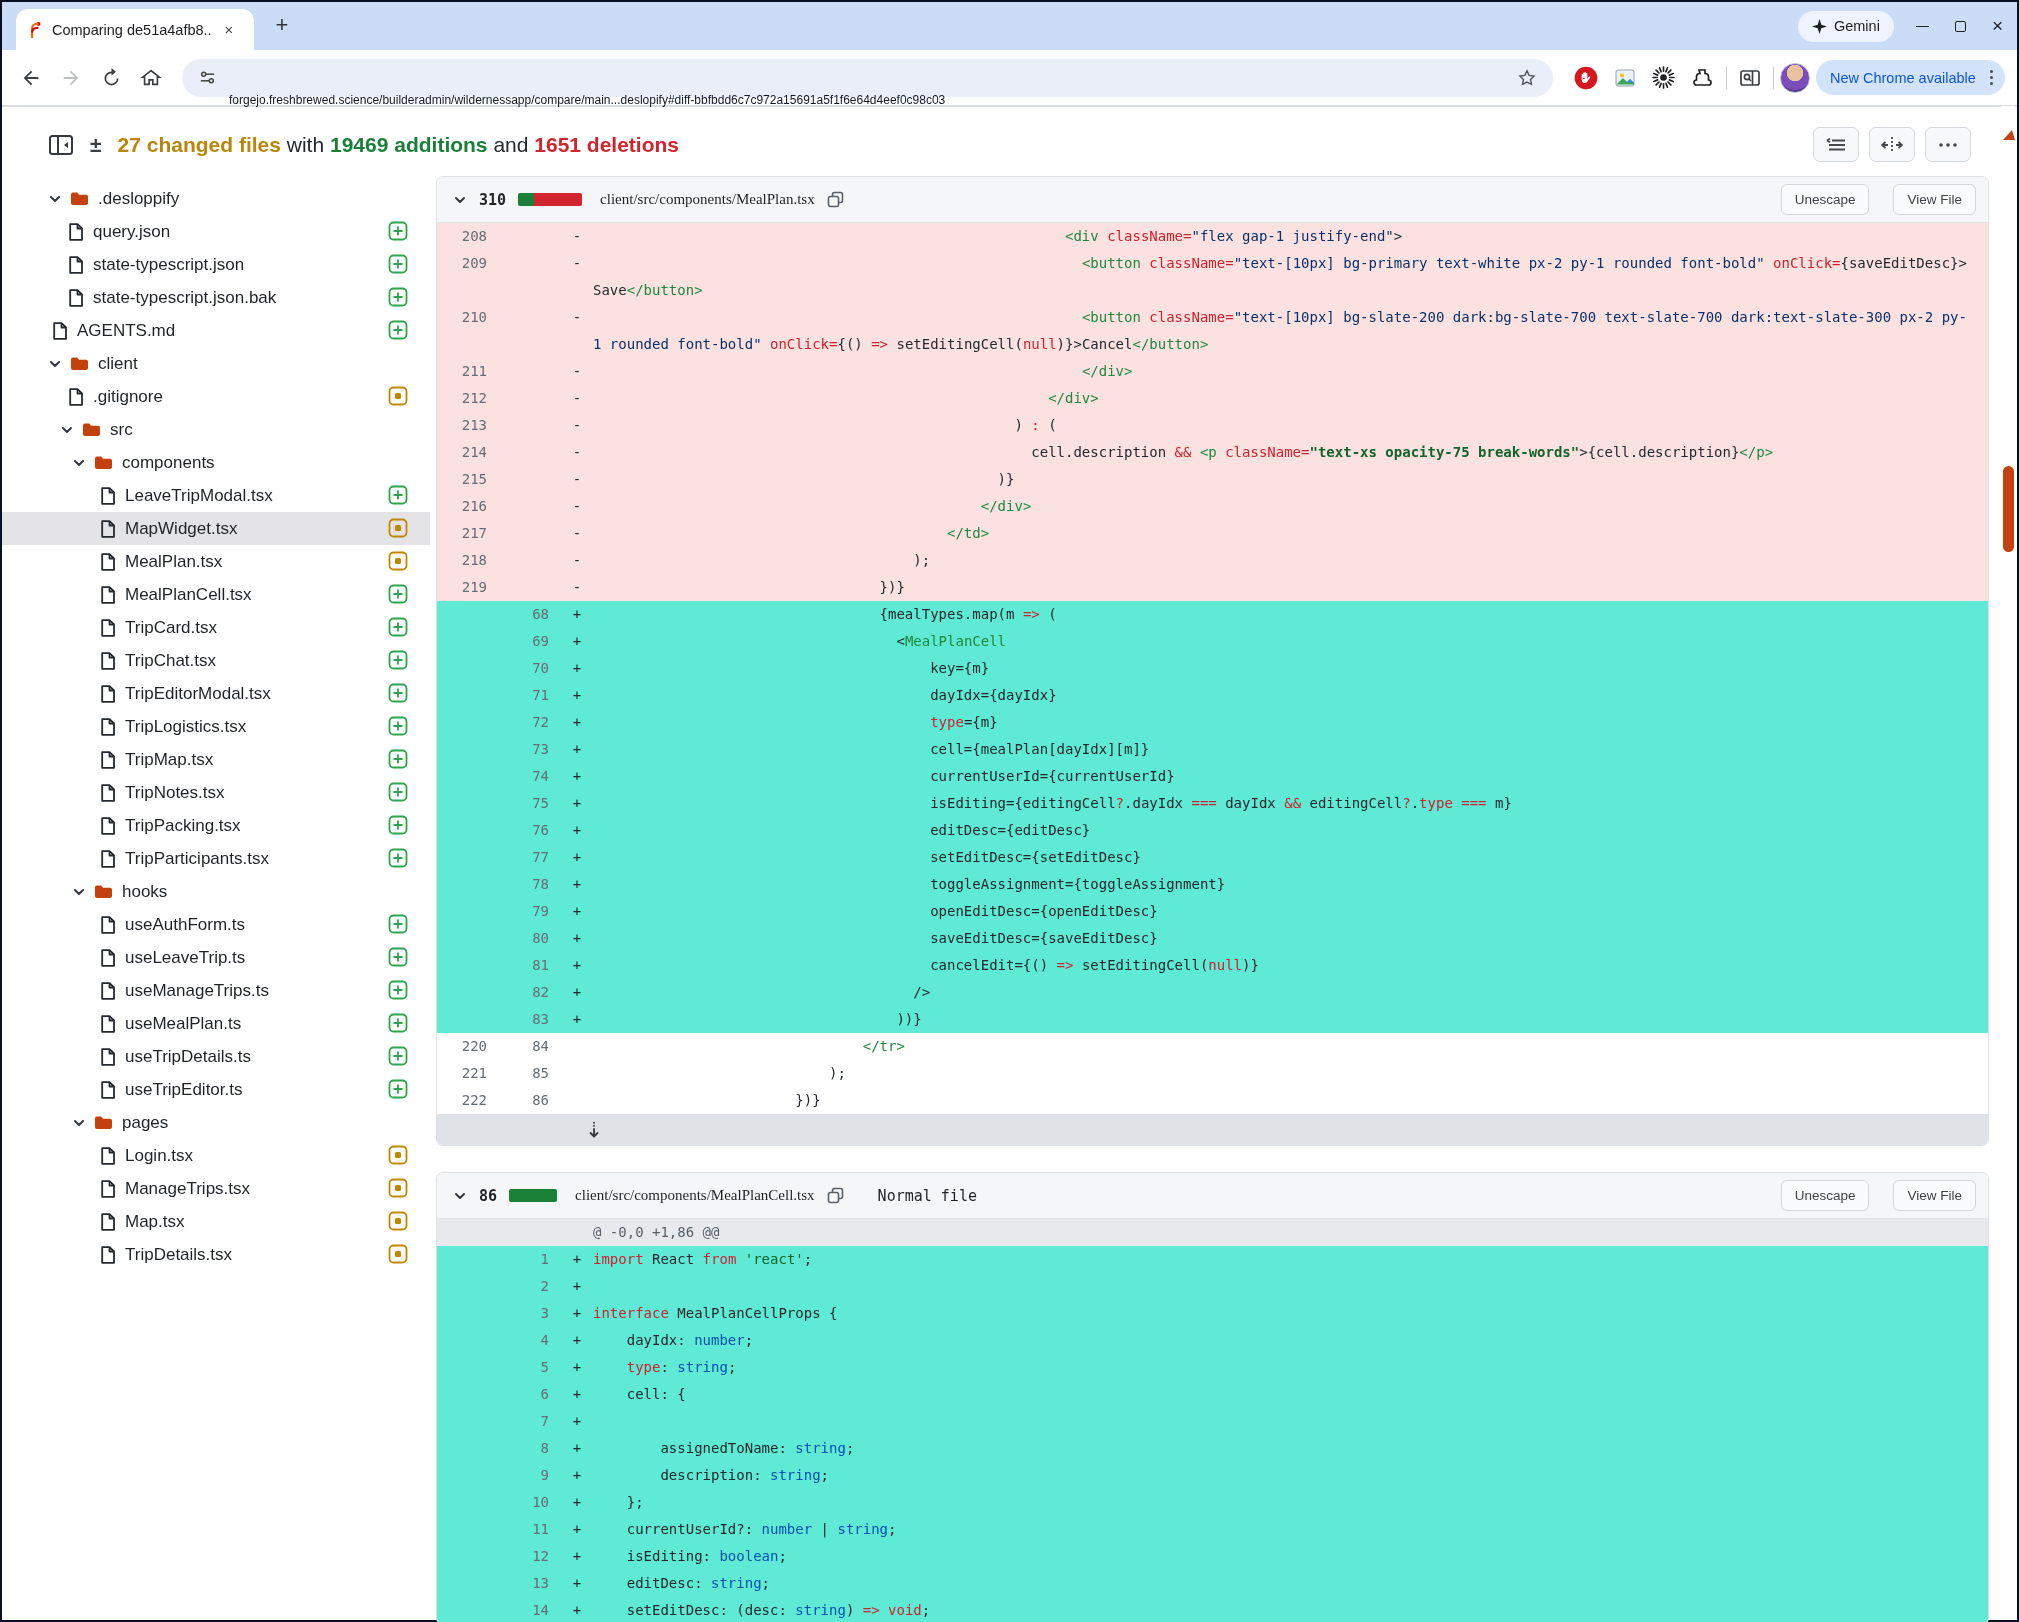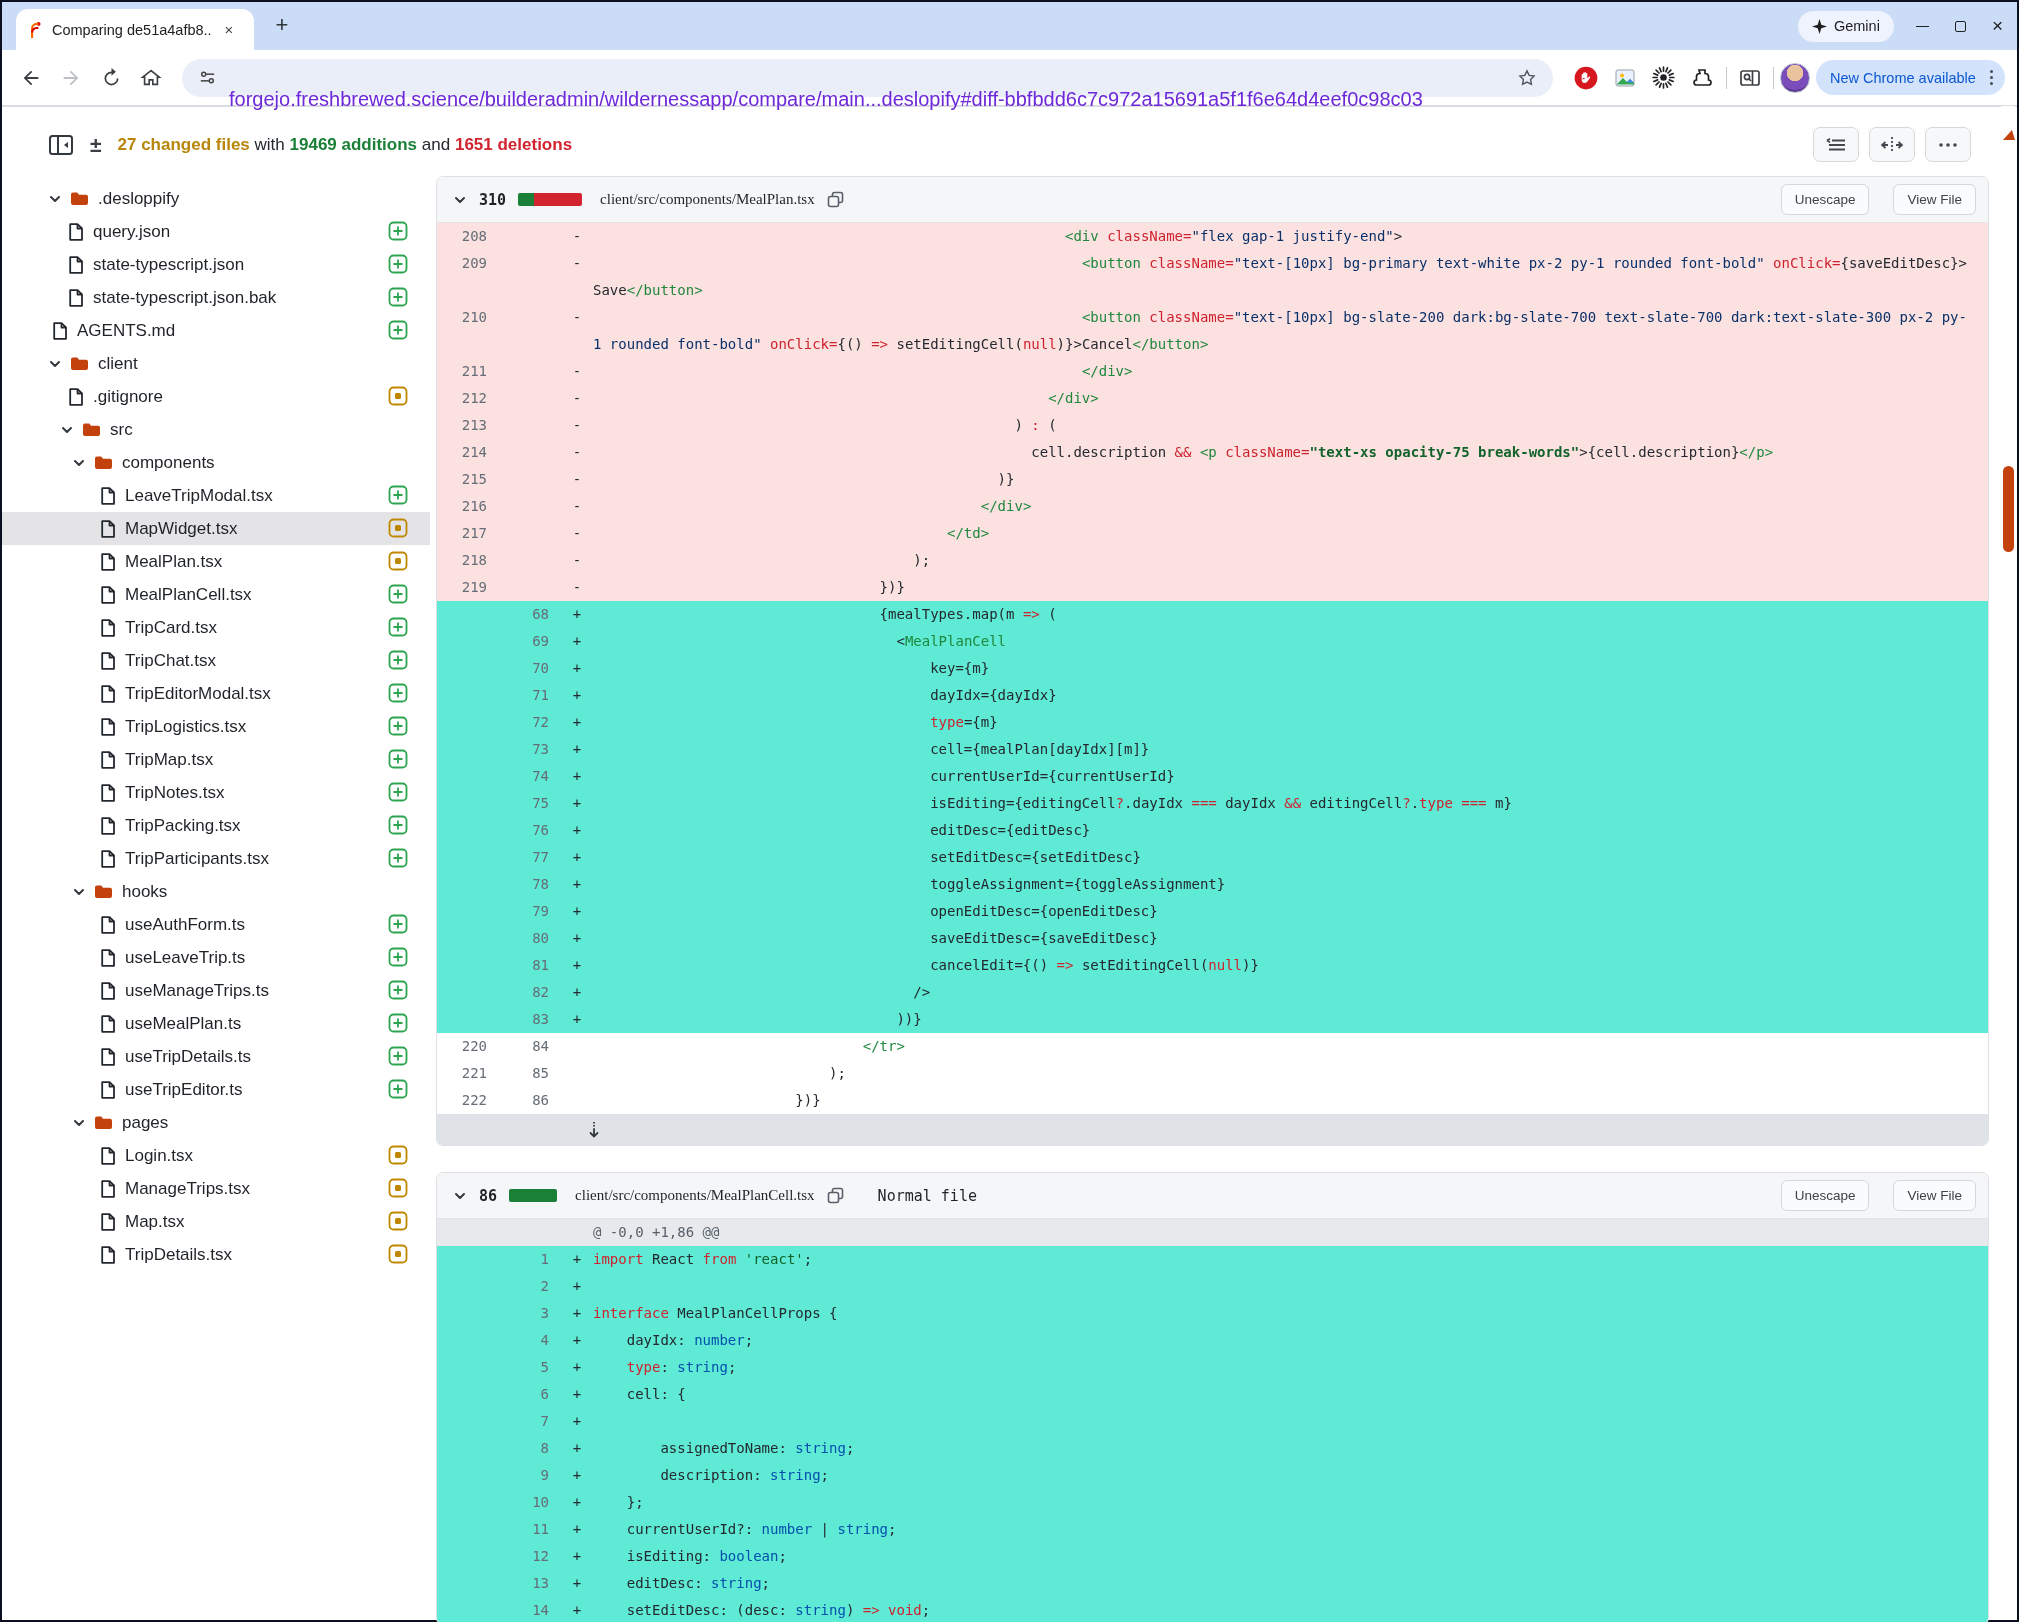--- a/index.html
+++ b/index.html
@@ -17,35 +17,35 @@
   .strip-right { position:absolute; right:14px; top:0; height:48px; display:flex; align-items:center; gap:22px; }
   .gemini-pill { background:#eef3fd; border-radius:16px; height:31px; display:flex; align-items:center; gap:7px; padding:0 14px; font-size:14.5px; color:#1f1f1f; }
   .winctl { display:flex; align-items:center; gap:26px; }
   .win-min { width:13px; border-top:1.6px solid #202124; }
   .win-max { width:11px; height:11px; border:1.6px solid #202124; border-radius:2px; }
   .win-close { font-size:19px; color:#202124; line-height:10px; }
 
   .toolbar { height:55px; background:#fff; display:flex; align-items:center; padding:0 12px; gap:6px; }
   .navbtn { width:34px; height:34px; display:flex; align-items:center; justify-content:center; border-radius:50%; }
   .omnibox { flex:1; height:38px; background:#e9eef8; border-radius:19px; display:flex; align-items:center; padding:0 16px; gap:12px; margin:0 8px; }
-  .url-text { flex:1; font-size:20px; color:#6d28d9; white-space:nowrap; overflow:hidden;margin-top:44px; }
+  .url-text { flex:1; font-size:12px; color:#0f172a; white-space:nowrap; overflow:hidden;margin-top:44px; }
   .ext-icons { display:flex; align-items:center; gap:14px; margin:0 6px; }
   .vsep { width:1px; height:22px; background:#c7cbd1; }
   .avatar { width:30px; height:30px; border-radius:50%; background:radial-gradient(circle at 50% 32%, #e8c39e 0 34%, #7a4dbb 36% 70%, #5b3a91 72%); border:1px solid #b9c2d0; }
   .chrome-pill { background:#d4e3fc; border-radius:18px; height:35px; display:flex; align-items:center; gap:10px; padding:0 8px 0 14px; }
   .chrome-pill-label { color:#0b57d0; font-size:14.5px; }
   .kebab { display:flex; flex-direction:column; gap:2.5px; padding:0 4px; }
   .kebab i { width:3.2px; height:3.2px; background:#474b52; border-radius:50%; }
   .chrome-divider { height:2px; background:#d9dde3; }
 
   
   .page-header { display:flex; align-items:center; padding:20px 28px 14px 46px; }
   .hdr-icons { display:flex; align-items:center; gap:16px; margin-right:16px; }
   .plusminus { font-size:21px; font-weight:700; color:#3a3f45; }
-  .summary { font-size:17px; font-weight:600; }
+  .summary { font-size:21px; font-weight:600; }
   .summary .sep { font-weight:400; color:#24292f; }
   .c-files { color:#b8860b; }
   .c-add { color:#1a7f37; }
   .c-del { color:#d1242f; }
   .hdr-right { margin-left:auto; display:flex; gap:10px; margin-right:18px; }
   .tool-btn { width:46px; height:35px; background:#f7f8f9; border:1px solid #d5d8dc; border-radius:7px; display:flex; align-items:center; justify-content:center; }
 
   
   .main { display:flex; align-items:flex-start; }
   .tree { width:428px; padding-top:6px; flex:none; }

